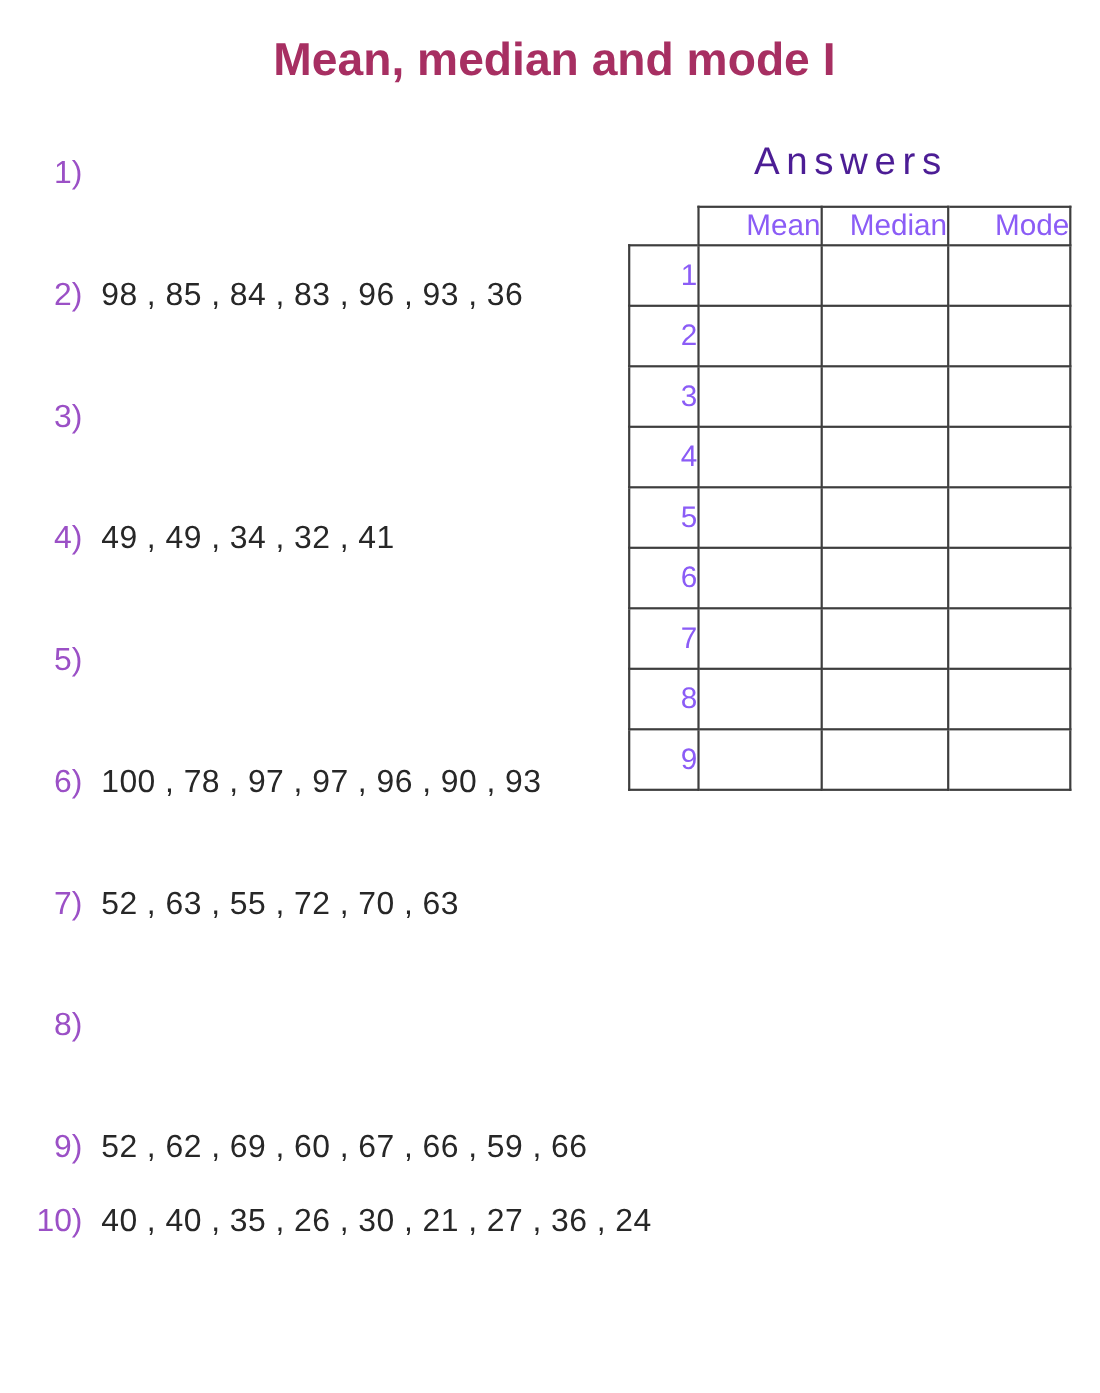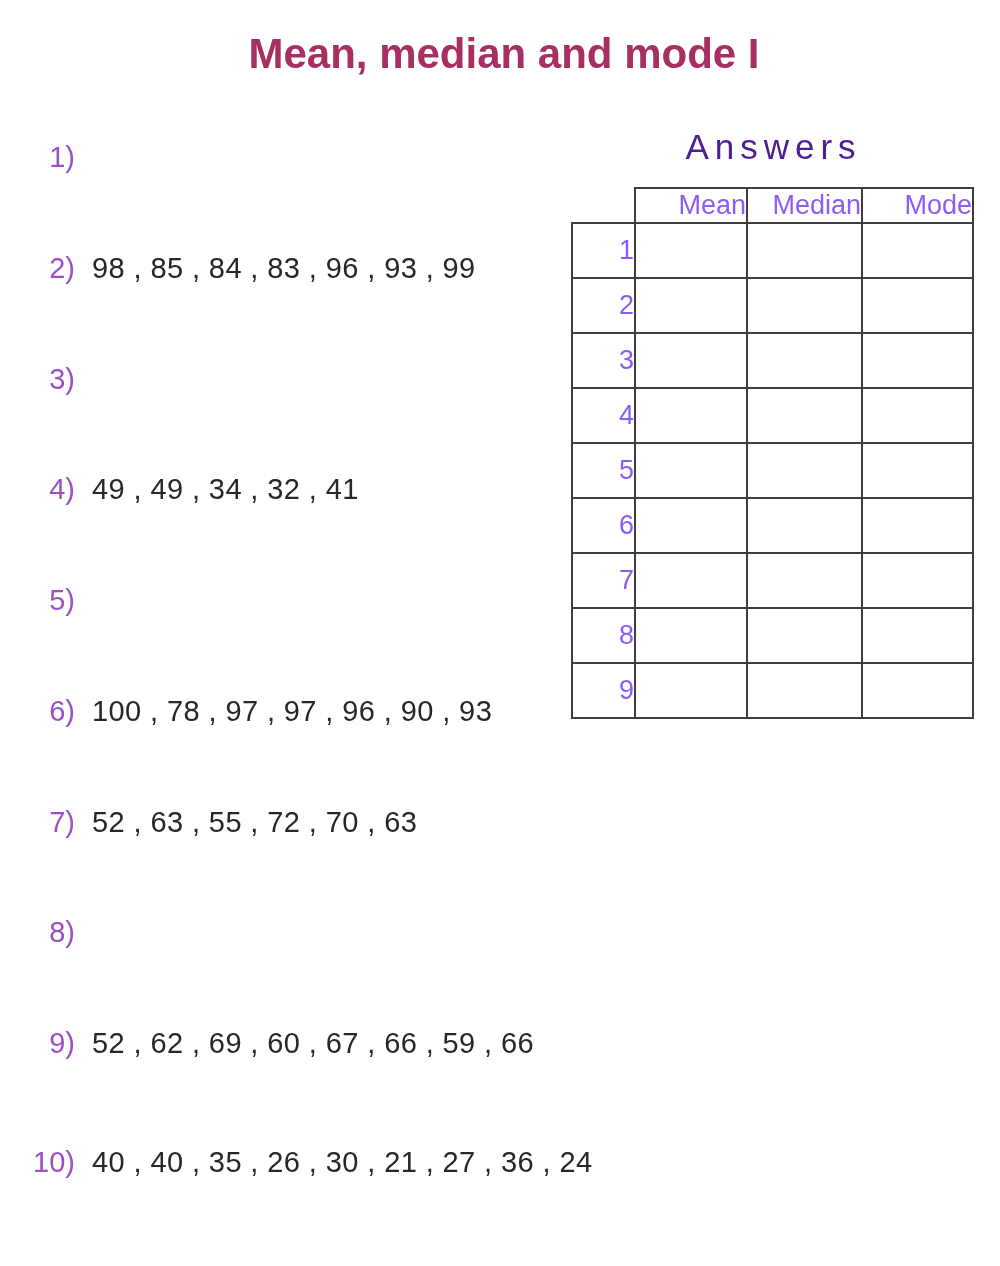--- a/index.html
+++ b/index.html
@@ -50,21 +50,21 @@
 
   <h1 class="title">Mean, median and mode I</h1>
 
   <div id="problems">
   <div class="problem" style="top: 139px;">
     <span class="pnum">1)</span>
   </div>
 
   <div class="problem" style="top: 250px;">
     <span class="pnum">2)</span>
-    <span class="pvals">98 , 85 , 84 , 83 , 96 , 93 , 99</span>
+    <span class="pvals">98 , 85 , 84 , 83 , 96 , 93 , 36</span>
   </div>
 
   <div class="problem" style="top: 361px;">
     <span class="pnum">3)</span>
   </div>
 
   <div class="problem" style="top: 471px;">
     <span class="pnum">4)</span>
     <span class="pvals">49 , 49 , 34 , 32 , 41</span>
   </div>
@@ -85,21 +85,21 @@
 
   <div class="problem" style="top: 914px;">
     <span class="pnum">8)</span>
   </div>
 
   <div class="problem" style="top: 1025px;">
     <span class="pnum">9)</span>
     <span class="pvals">52 , 62 , 69 , 60 , 67 , 66 , 59 , 66</span>
   </div>
 
-  <div class="problem" style="top: 1144px;">
+  <div class="problem" style="top: 1092px;">
     <span class="pnum">10)</span>
     <span class="pvals">40 , 40 , 35 , 26 , 30 , 21 , 27 , 36 , 24</span>
   </div>
 </div>
 
   <div class="answers-head">Answers</div>
 
   <table class="answers-table">
     <colgroup>
       <col class="c-num">

